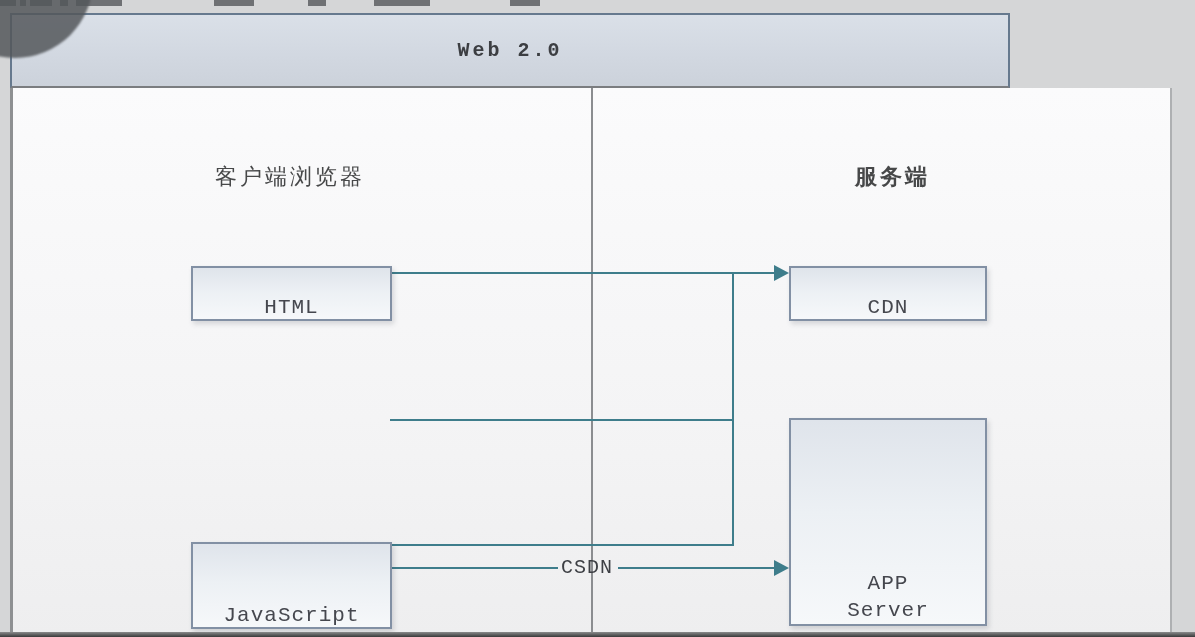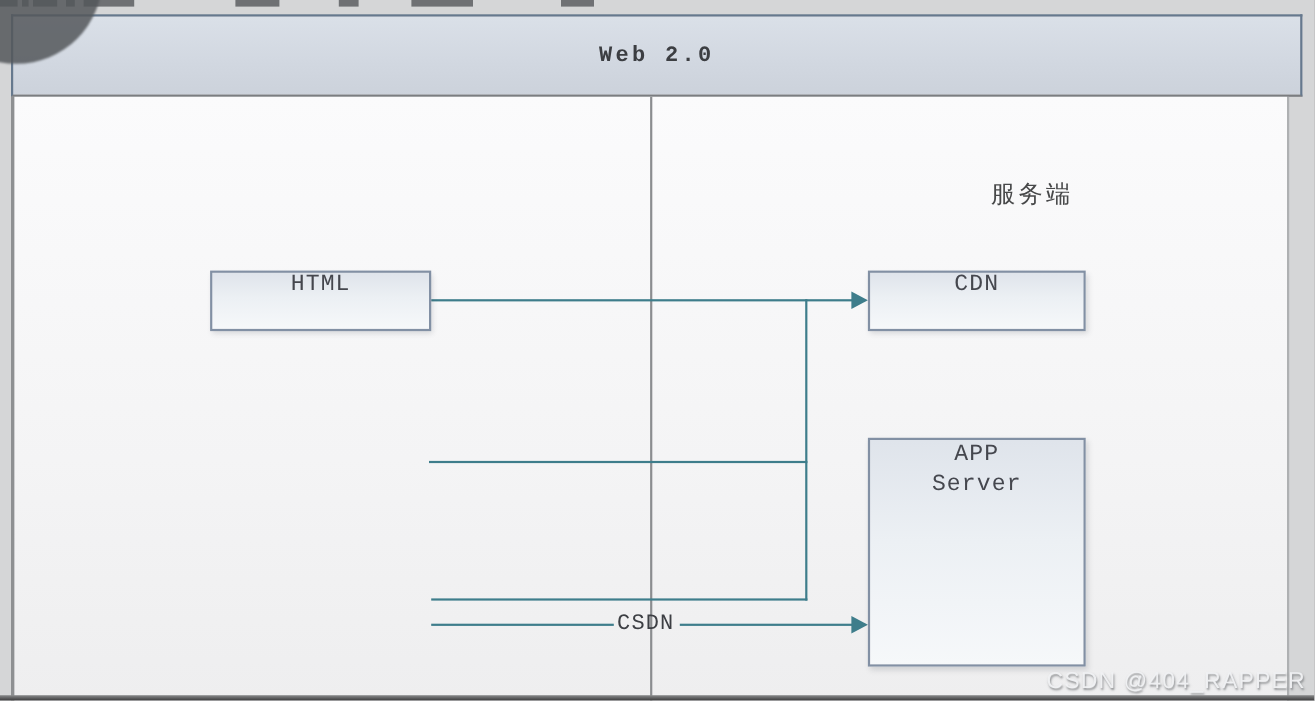--- a/index.html
+++ b/index.html
@@ -3,21 +3,21 @@
 <meta charset="utf-8">
 <style>
   html,body{margin:0;padding:0;background:#b9babb;}
   .stage{
     position:relative; width:1195px; height:637px; overflow:hidden;
     background:#d5d6d7;
     font-family:"Liberation Sans", sans-serif;
   }
   
   .titlebar{
-    position:absolute; left:10px; top:13px; width:1174px; height:75px;
+    position:absolute; left:10px; top:13px; width:1000px; height:75px;
     box-sizing:border-box;
     background:linear-gradient(180deg,#dae0e8 0%,#d2d8e1 55%,#ccd2db 100%);
     border:2px solid #66798e;
     border-bottom:2px solid #7b7d80;
     display:flex; align-items:center; justify-content:center;
   }
   .title-text{
     font-family:"Liberation Mono","DejaVu Sans Mono",monospace;
     font-size:20px; font-weight:600; letter-spacing:3px; color:#3c3e42;
   }
@@ -31,30 +31,30 @@
   .divider{
     position:absolute; left:591px; top:88px; width:2px; height:549px;
     background:#8b8d90;
   }
   
   .col-label{
     position:absolute; font-size:22px; letter-spacing:3px; color:#474849;
     font-family:"Liberation Sans","DejaVu Sans",sans-serif;
   }
   .col-label.client{left:215px; top:162px;}
-  .col-label.server{left:901px; top:162px;}
+  .col-label.server{left:855px; top:162px;font-weight:bold;}
   
   .node{
     position:absolute; box-sizing:border-box;
     border:2px solid #8290a4;
     background:linear-gradient(180deg,#dfe4eb 0%,#ecf0f4 45%,#f6f8fa 100%);
     box-shadow:2px 3px 5px rgba(60,65,75,0.18);
-    display:flex; flex-direction:column; align-items:center; justify-content:flex-start;
+    display:flex; flex-direction:column; align-items:center; justify-content:flex-end;
     font-family:"Liberation Mono","DejaVu Sans Mono",monospace;
-    font-size:21px; color:#45474e; letter-spacing:1px;
+    font-size:21px; color:#45474e; letter-spacing:1px;margin-top:20px;
   }
   .node.html{left:191px; top:246px; width:201px; height:55px;}
   .node.css {left:191px; top:393px; width:199px; height:57px;
              font-family:"Liberation Sans",sans-serif; font-weight:600; color:#5a5c60;}
   .node.js  {left:191px; top:522px; width:201px; height:87px;}
   .node.cdn {left:789px; top:246px; width:198px; height:55px;}
   .node.app {left:789px; top:398px; width:198px; height:208px; line-height:27px;}
   
   .edge{position:absolute; background:#3e7d8b;}
   .e-html  {left:392px; top:272px; width:385px; height:2px;}
@@ -116,42 +116,45 @@
   </div>
 
   <div class="titlebar">
     <span class="title-text">Web 2.0</span>
   </div>
 
   <div class="panel"></div>
 
   <div class="divider"></div>
 
+  <div class="col-label client">客户端浏览器</div>
   <div class="col-label server">服务端</div>
 
   <div class="edge e-html"></div>
   <div class="edge e-trunk"></div>
   <div class="edge e-css"></div>
   <div class="edge e-jstop"></div>
   <div class="edge e-ajax-l"></div>
   <div class="edge e-ajax-r"></div>
   <div class="arrowhead a-cdn"></div>
   <div class="arrowhead a-app"></div>
   <div class="edge-label">CSDN</div>
 
   <div class="node html">
     <span>HTML</span>
   </div>
+  <div class="node js">
+    <span>JavaScript</span>
+  </div>
   <div class="node app">
     <span>APP</span>
     <span>Server</span>
   </div>
   <div class="node cdn">
     <span>CDN</span>
   </div>
 
   <div class="corner-circle"></div>
 
-  <div class="watermark">CSDN @404_RAPPER</div>
 
   <div class="bottom-strip"></div>
 
 </div>
 
 </body></html>

